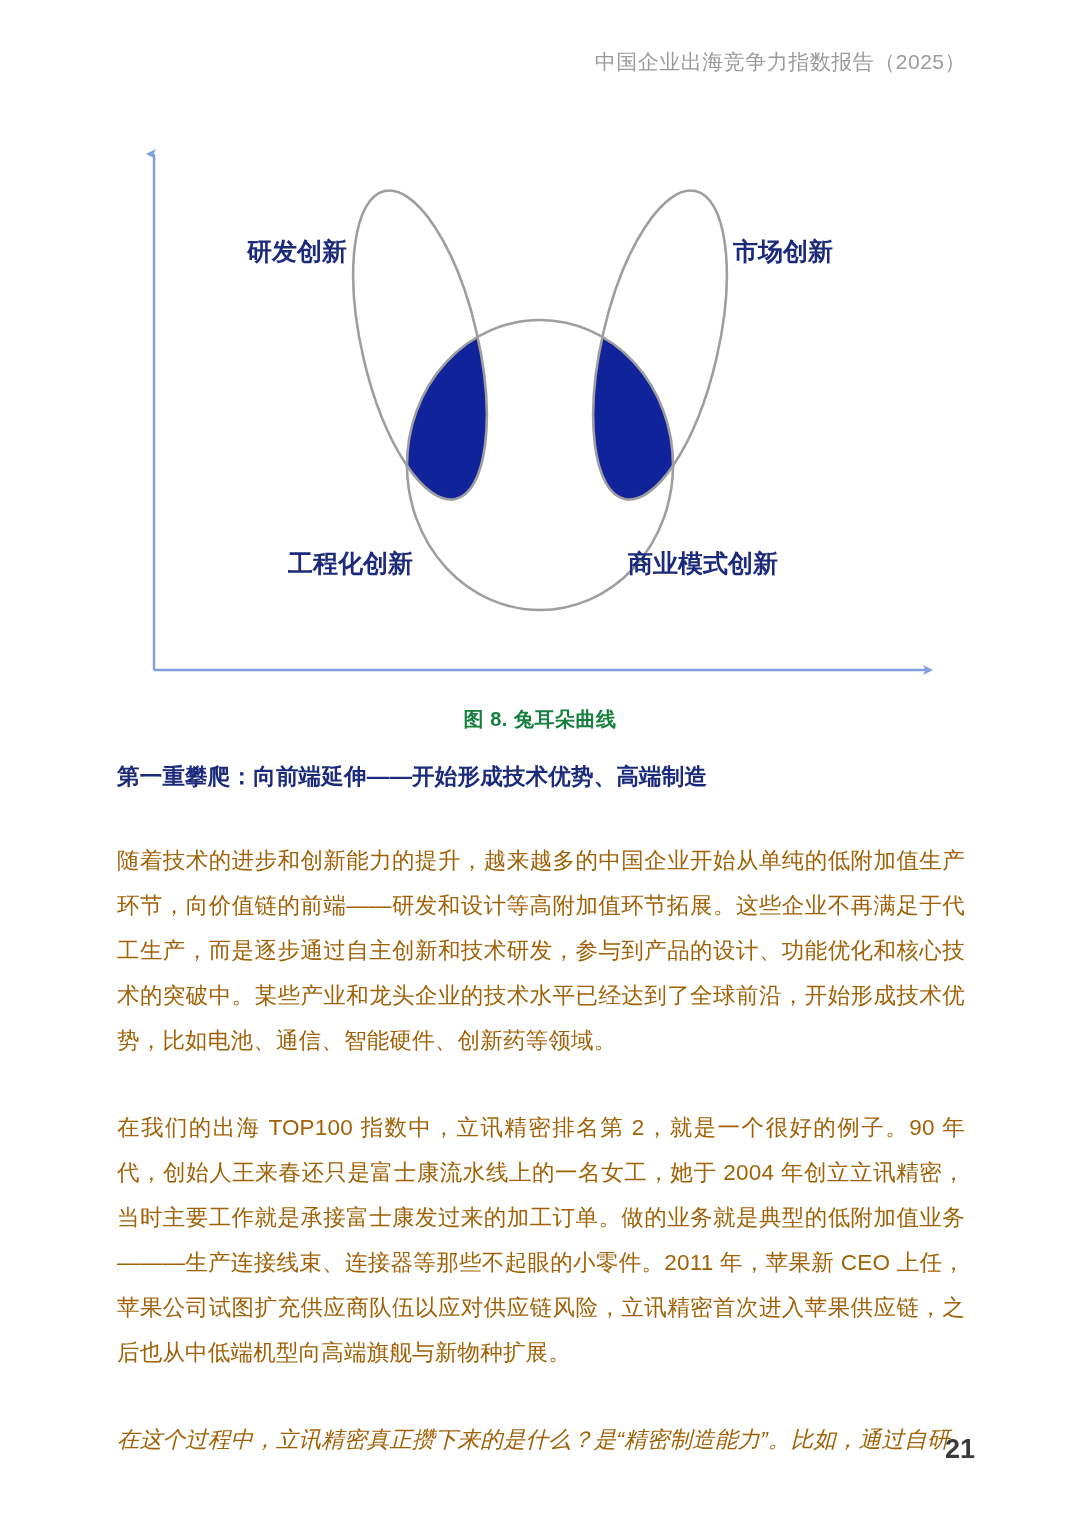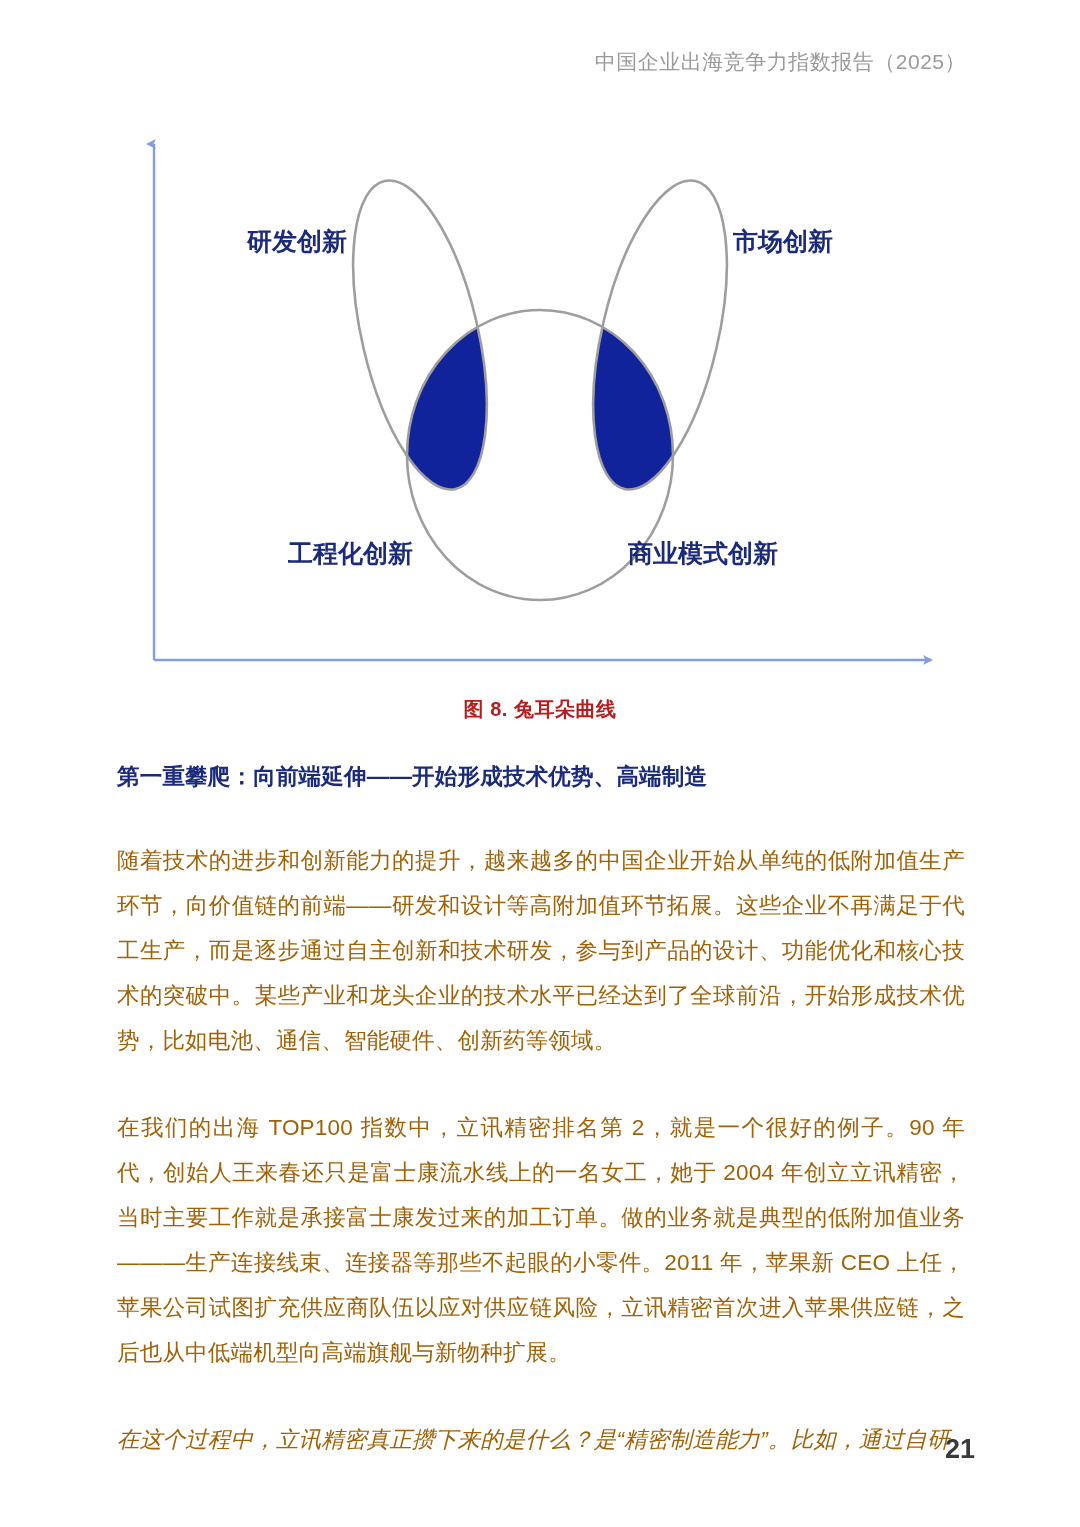--- a/index.html
+++ b/index.html
@@ -33,36 +33,36 @@
     font-size: 21px;
     letter-spacing: 0.5px;
     color: #9a9a9a;
     font-weight: 400;
     white-space: nowrap;
   }
 
   
   .figure-block {
     position: absolute;
-    top: 130px;
+    top: 140px;
     left: 0;
     width: 1080px;
   }
   .figure-canvas {
     display: block;
     margin: 0 auto;
     width: 830px;
     height: 560px;
   }
   .figure-caption {
     margin-top: 6px;
     text-align: center;
     font-size: 20px;
     font-weight: 700;
-    color: #b91c1c;
+    color: #15803d;
     letter-spacing: 0.5px;
   }
 
   
   .content {
     position: absolute;
     top: 760px;
     left: 117px;
     width: 848px;
   }

